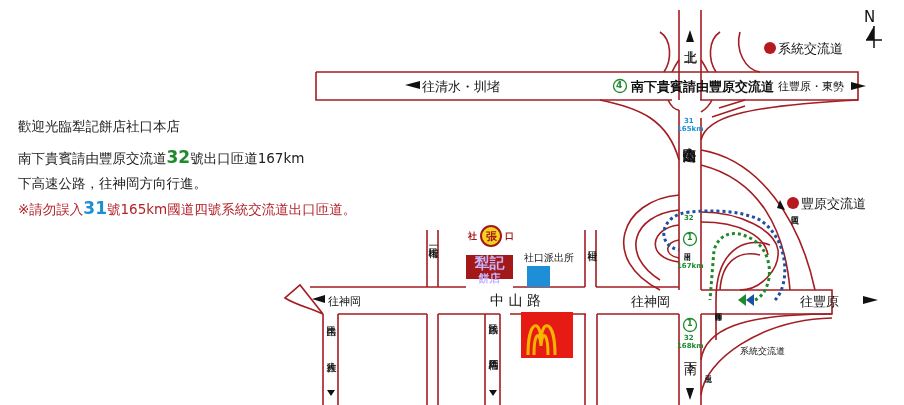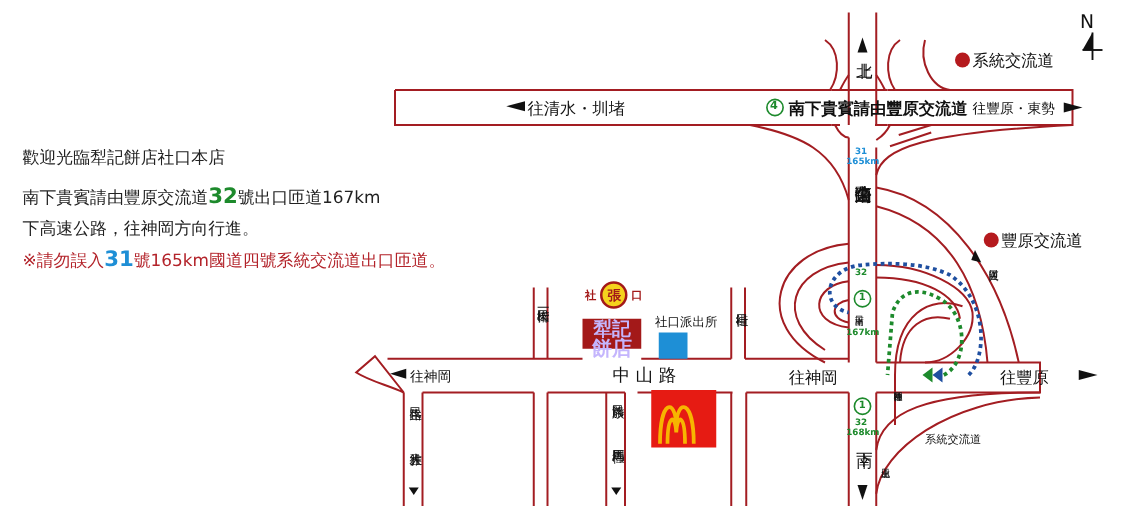--- a/index.html
+++ b/index.html
@@ -11,21 +11,21 @@
   .intro .num-green { color:#1d8a2c; font-weight:bold; font-size:17px; }
   .intro .num-blue { color:#1e8fd6; font-weight:bold; font-size:17px; }
   .intro .warn { color:#b3232a; }
   .gap { height:6px; }
   .lbl { position:absolute; white-space:nowrap; font-size:11px; color:#111; }
   .vlbl { position:absolute; writing-mode:vertical-rl; text-orientation:upright; font-size:10px; color:#111; letter-spacing:0; line-height:1; }
   .big { font-size:13px; }
   .dot { display:inline-block; width:12px; height:12px; border-radius:50%; background:#b51a1e; vertical-align:-1px; margin-right:2px; }
   .shop { position:absolute; left:466px; top:255px; width:47px; height:24px; background:#a31919; color:#c4b5fd; text-align:center; font-weight:bold; }
   .shop .t1 { font-size:15px; line-height:17px; font-family:"DejaVu Serif",serif; }
-  .shop .t2 { font-size:16px; line-height:13px; }
+  .shop .t2 { font-size:11px; line-height:13px; }
 </style>
 </head>
 <body>
 
 <svg id="map" width="904" height="405" viewBox="0 0 904 405">
   <g fill="none" stroke="#a31d22" stroke-width="1.6">
 
     <path d="M316 72 H665 M316 72 V100 H665 M316 100 H665 M710 72 H858 V100 H710"></path>
     <path d="M665 72 H710 M665 100 H672 M700 100 H710"></path>
 
@@ -117,21 +117,21 @@
   <div class="line warn"><span>※請勿誤入</span><span class="num-blue">31</span><span>號165km國道四號系統交流道出口匝道。</span></div>
 </div>
 
 <div class="lbl" style="left:864px;top:8px;font-size:15px;">N</div>
 <div class="lbl big" style="left:422px;top:78px;">往清水・圳堵</div>
 <div class="lbl" style="left:616px;top:80px;color:#1d8a2c;font-weight:bold;font-size:9px;">4</div>
 <div class="lbl big" style="left:631px;top:78px;font-weight:bold;">南下貴賓請由豐原交流道</div>
 <div class="lbl" style="left:778px;top:79px;">往豐原・東勢</div>
 <div class="vlbl big" style="left:684px;top:40px;">北上</div>
 <div class="lbl" style="left:764px;top:40px;font-size:13px;"><span class="dot"></span><span>系統交流道</span></div>
-<div class="lbl" style="left:787px;top:184px;font-size:13px;"><span class="dot"></span><span>豐原交流道</span></div>
+<div class="lbl" style="left:787px;top:195px;font-size:13px;"><span class="dot"></span><span>豐原交流道</span></div>
 
 <div class="lbl" style="left:684px;top:117px;color:#1e8fd6;font-size:7px;font-weight:bold;">31</div>
 <div class="lbl" style="left:677px;top:125px;color:#1e8fd6;font-size:7px;font-weight:bold;">165km</div>
 <div class="vlbl" style="left:683px;top:137px;font-size:14px;">中山高速公路</div>
 <div class="lbl" style="left:684px;top:214px;color:#1d8a2c;font-size:7px;font-weight:bold;">32</div>
 <div class="lbl" style="left:677px;top:222px;color:#1d8a2c;font-size:7px;font-weight:bold;margin-top:40px;">167km</div>
 <div class="lbl" style="left:687px;top:233px;color:#1d8a2c;font-size:8px;font-weight:bold;">1</div>
 <div class="vlbl" style="left:683px;top:248px;font-size:7px;">南下出口</div>
 <div class="lbl" style="left:687px;top:319px;color:#1d8a2c;font-size:8px;font-weight:bold;">1</div>
 <div class="lbl" style="left:684px;top:334px;color:#1d8a2c;font-size:7px;font-weight:bold;">32</div>

